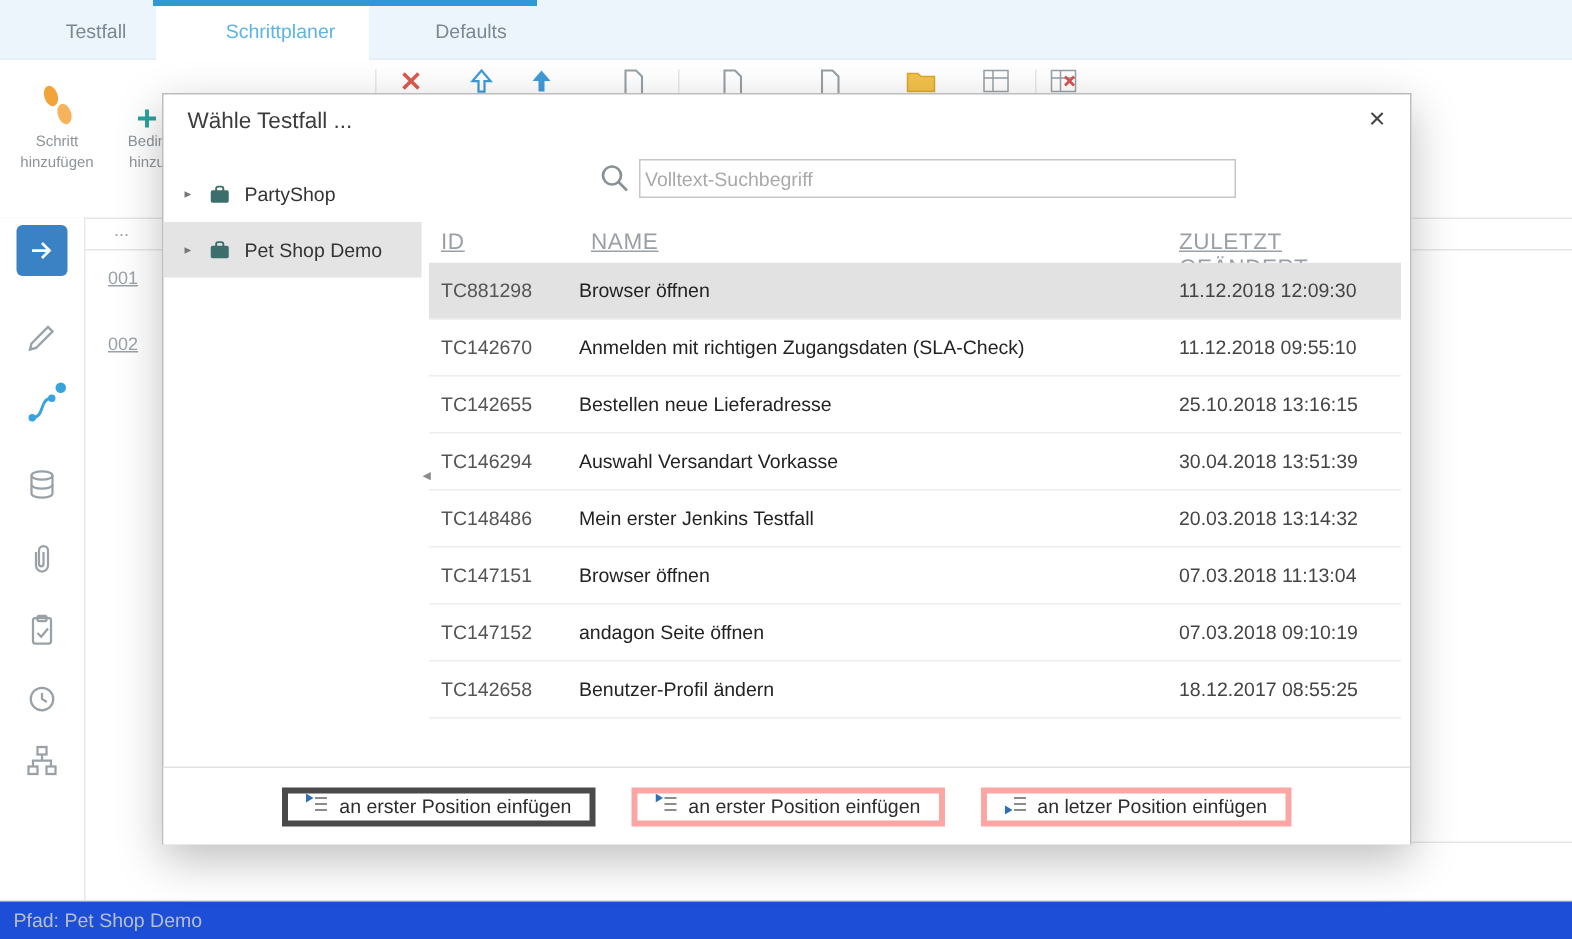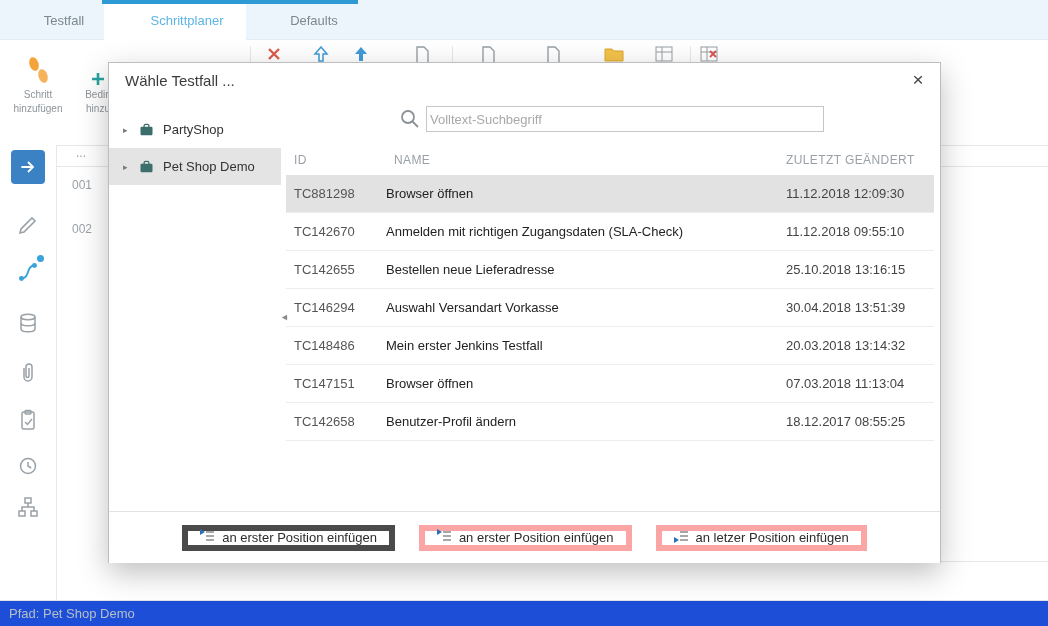--- a/index.html
+++ b/index.html
@@ -27,55 +27,55 @@
 
   
   .sidebar{position:absolute;left:0;top:145px;width:57px;height:455px;background:#fff;border-right:1px solid #e8e8e8;}
   .side-slot{position:absolute;left:0;width:56px;display:flex;justify-content:center;}
   .run-btn{width:34px;height:34px;background:#3b82c4;border-radius:4px;display:flex;align-items:center;justify-content:center;cursor:pointer;}
   .active-dot{position:absolute;left:37px;width:7px;height:7px;border-radius:50%;background:#39a3dc;}
 
   
   .hline{position:absolute;height:1px;background:#e6e6e6;}
   .grid-ellipsis{position:absolute;left:76px;top:146px;font-size:12px;color:#9aa2a8;}
-  .row-num{position:absolute;left:72px;font-size:12px;color:#9aa2a8;}
+  .row-num{position:absolute;left:72px;font-size:12px;color:#9aa2a8;text-decoration:underline;}
 
   
   .statusbar{position:absolute;left:0;top:601px;width:1048px;height:25px;background:#1d4ed8;display:flex;align-items:center;padding-left:9px;font-size:13px;color:#b7bfc6;}
 
   
   .modal{position:absolute;left:108px;top:62px;width:833px;height:501px;background:#fff;border:1px solid #bdbdbd;box-shadow:0 10px 28px rgba(0,0,0,.25);z-index:10;}
   .modal-title{position:absolute;left:16px;top:9px;font-size:15px;color:#3c3c3c;}
   .modal-close{position:absolute;right:10px;top:5px;width:24px;height:24px;display:flex;align-items:center;justify-content:center;font-size:19px;color:#444;cursor:pointer;}
 
   .tree{position:absolute;left:0;top:48px;width:172px;}
   .tree-item{height:37px;display:flex;align-items:center;cursor:pointer;}
   .tree-item.sel{background:#e4e4e4;}
   .tree-expander{width:10px;margin-left:14px;font-size:9px;color:#777;}
   .tree-ico{margin-left:5px;display:flex;}
   .tree-label{margin-left:8px;font-size:13px;color:#333;white-space:nowrap;}
 
   .search-icon{position:absolute;left:290px;top:45px;}
   .search-input{position:absolute;left:317px;top:43px;width:398px;height:26px;border:1px solid #c6c6c6;padding:0 3px;font-size:13px;color:#333;outline:none;}
   .search-input::placeholder{color:#a9a9a9;}
 
-  .th{position:absolute;top:90px;font-size:12px;color:#9aa0a6;letter-spacing:.4px;}
+  .th{position:absolute;top:90px;font-size:15px;color:#9aa0a6;letter-spacing:.4px;text-decoration:underline;}
   .th-id{left:185px;} .th-name{left:285px;} .th-date{left:677px;}
 
   .rows{position:absolute;left:177px;top:112px;width:648px;height:336px;overflow:hidden;}
   .trow{height:38px;display:flex;align-items:center;border-bottom:1px solid #ededed;font-size:13px;cursor:pointer;}
   .trow.sel{background:#e2e2e2;}
   .c-id{width:100px;padding-left:8px;color:#555;}
   .c-name{flex:1;color:#222;}
   .c-date{width:148px;color:#444;}
 
   .collapse{position:absolute;left:169px;top:244px;width:13px;height:20px;display:flex;align-items:center;justify-content:center;font-size:9px;color:#8a8a8a;cursor:pointer;}
 
   .footer{position:absolute;left:0;top:448px;width:100%;height:52px;border-top:1px solid #e2e2e2;background:#fff;display:flex;align-items:center;justify-content:center;gap:24px;}
-  .fbtn{height:26px;display:flex;align-items:center;gap:7px;padding:0 12px;background:#fff;border:6px solid #fca5a5;font-size:13px;color:#2c2c2c;font-family:inherit;cursor:pointer;}
+  .fbtn{height:26px;display:flex;align-items:center;gap:7px;padding:0 12px;background:#fff;border:4px solid #fca5a5;font-size:13px;color:#2c2c2c;font-family:inherit;cursor:pointer;}
   .fbtn.primary{border-color:#4a4a4a;}
 </style>
 </head>
 <body>
 
 <div id="screen">
 
   <div class="tabstrip">
     <div class="tab tab-testfall">Testfall</div>
     <div class="tab tab-schrittplaner">Schrittplaner</div>
@@ -297,20 +297,25 @@
     <div class="c-name">Mein erster Jenkins Testfall</div>
     <div class="c-date">20.03.2018 13:14:32</div>
   </div>
 
   <div class="trow">
     <div class="c-id">TC147151</div>
     <div class="c-name">Browser öffnen</div>
     <div class="c-date">07.03.2018 11:13:04</div>
   </div>
 
+  <div class="trow">
+    <div class="c-id">TC147152</div>
+    <div class="c-name">andagon Seite öffnen</div>
+    <div class="c-date">07.03.2018 09:10:19</div>
+  </div>
 
   <div class="trow">
     <div class="c-id">TC142658</div>
     <div class="c-name">Benutzer-Profil ändern</div>
     <div class="c-date">18.12.2017 08:55:25</div>
   </div>
 
 </div>
 
     <div class="footer">

